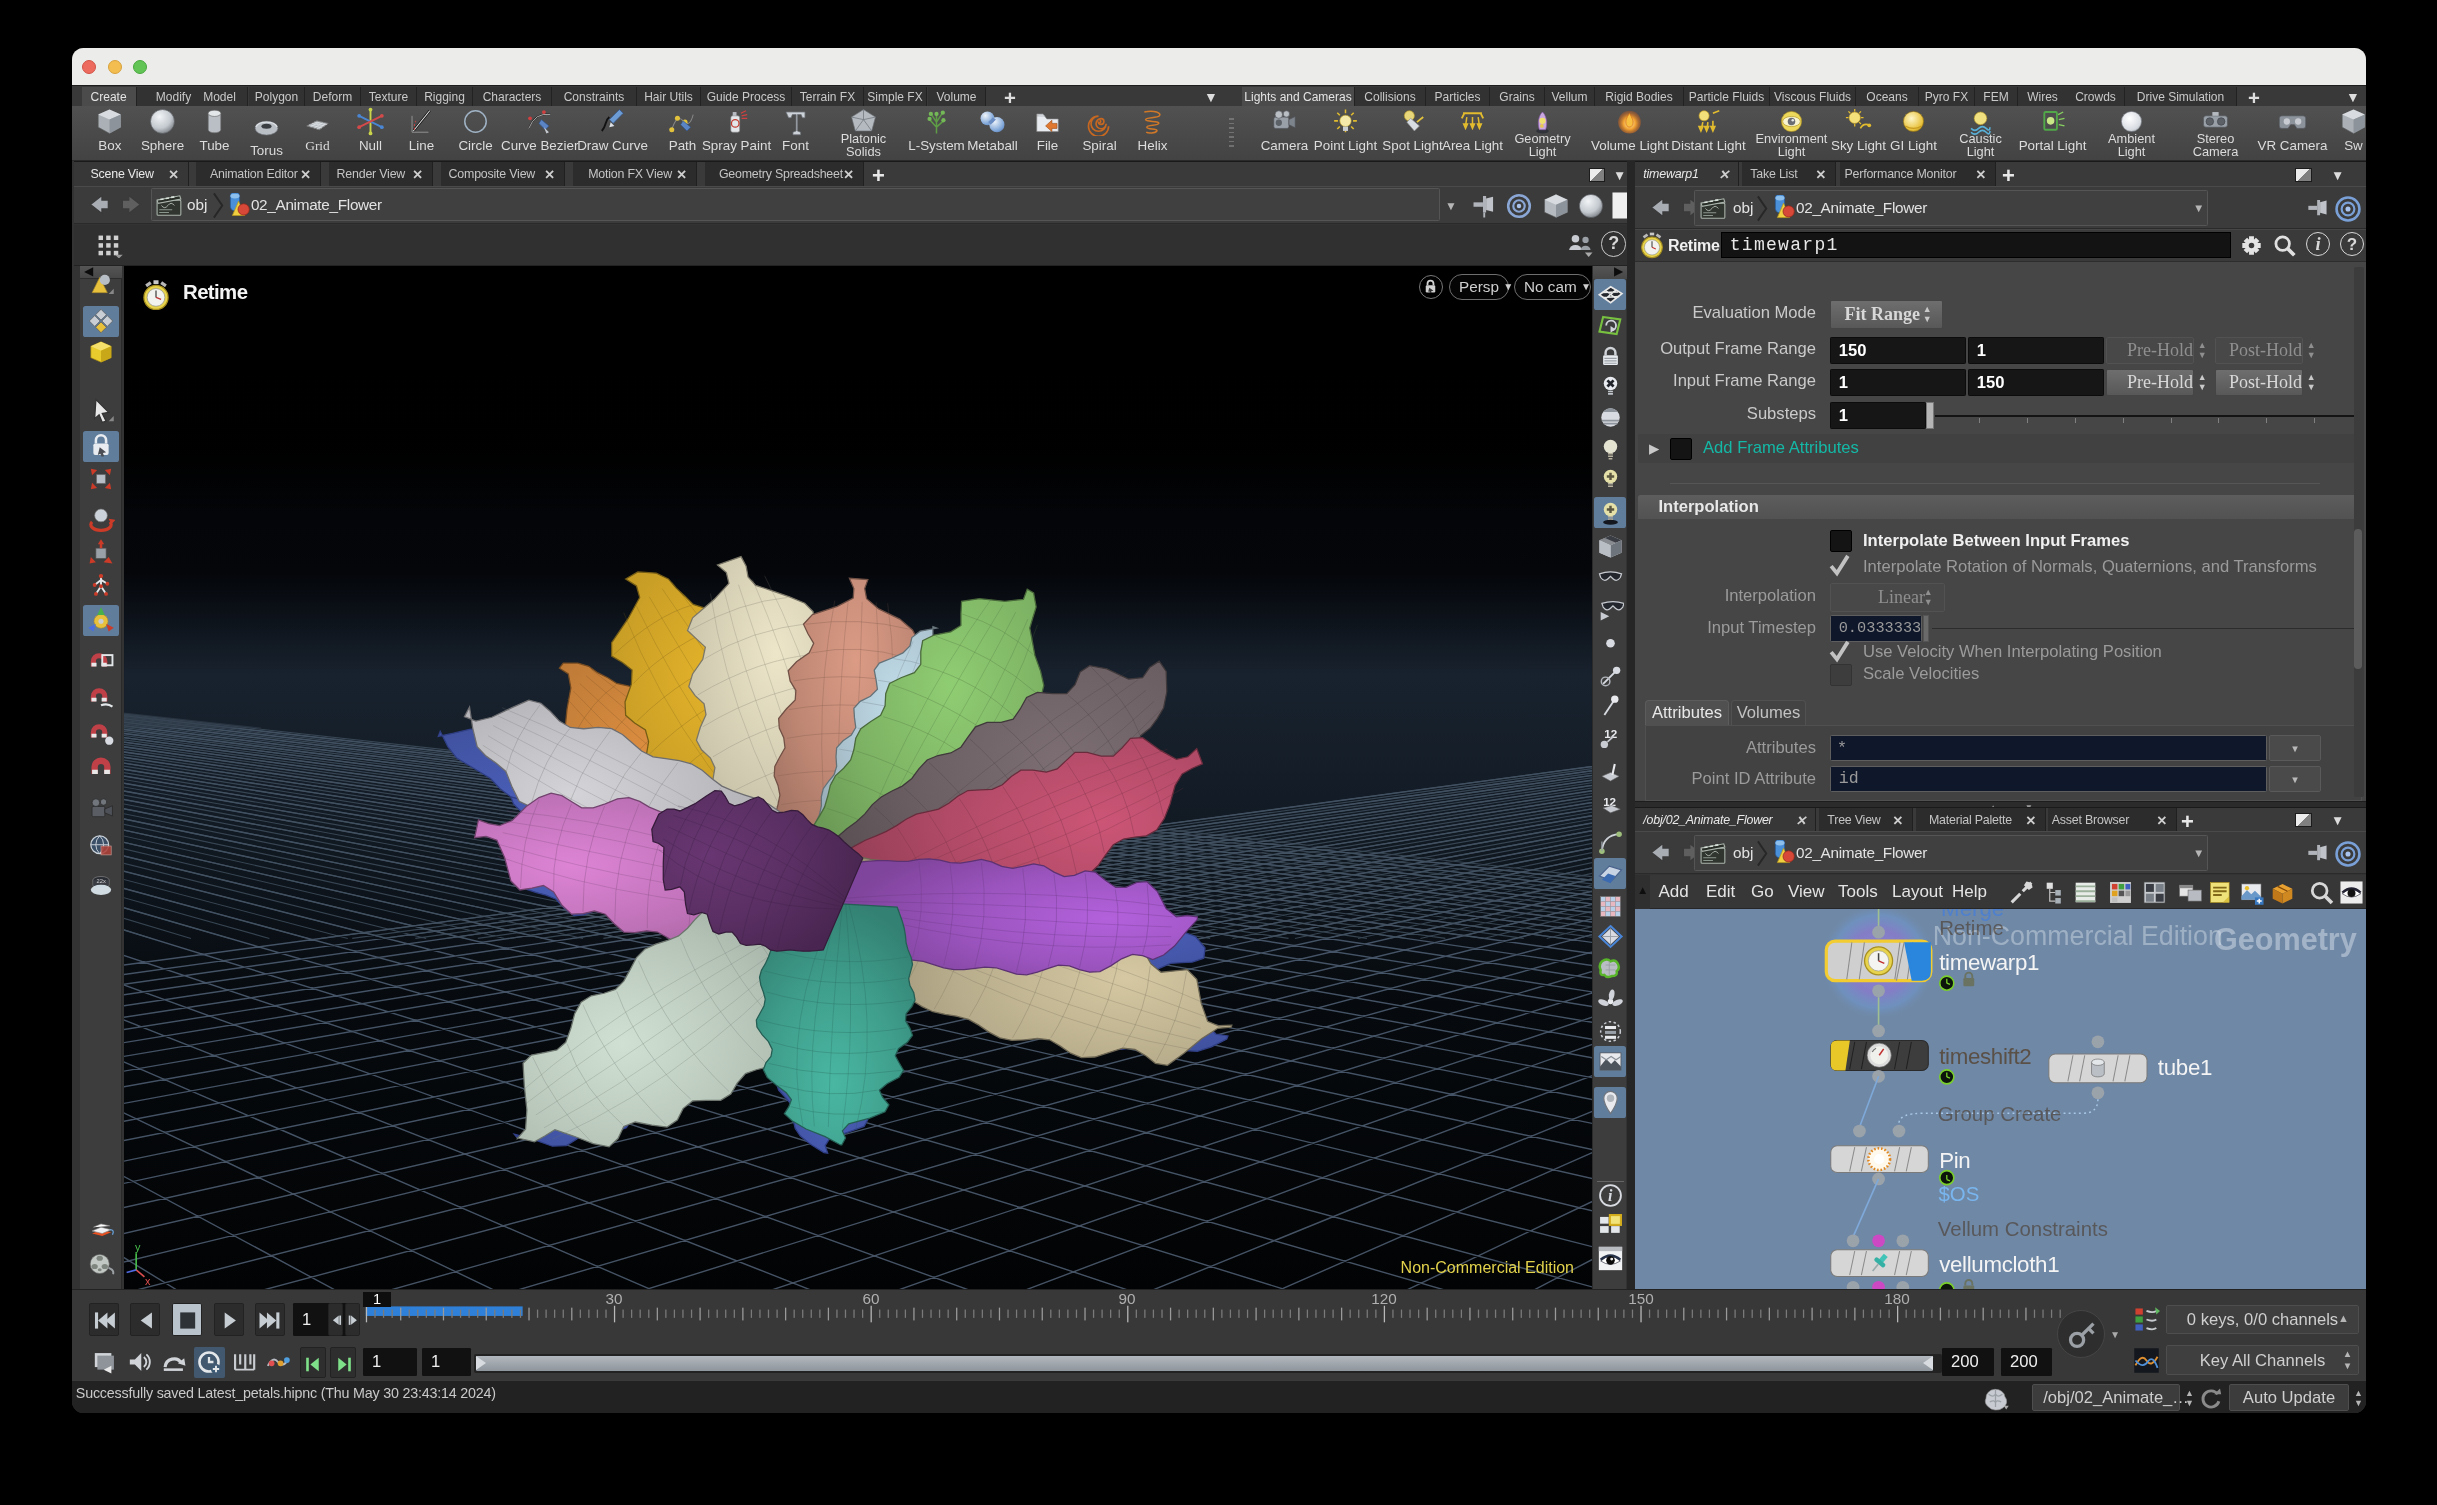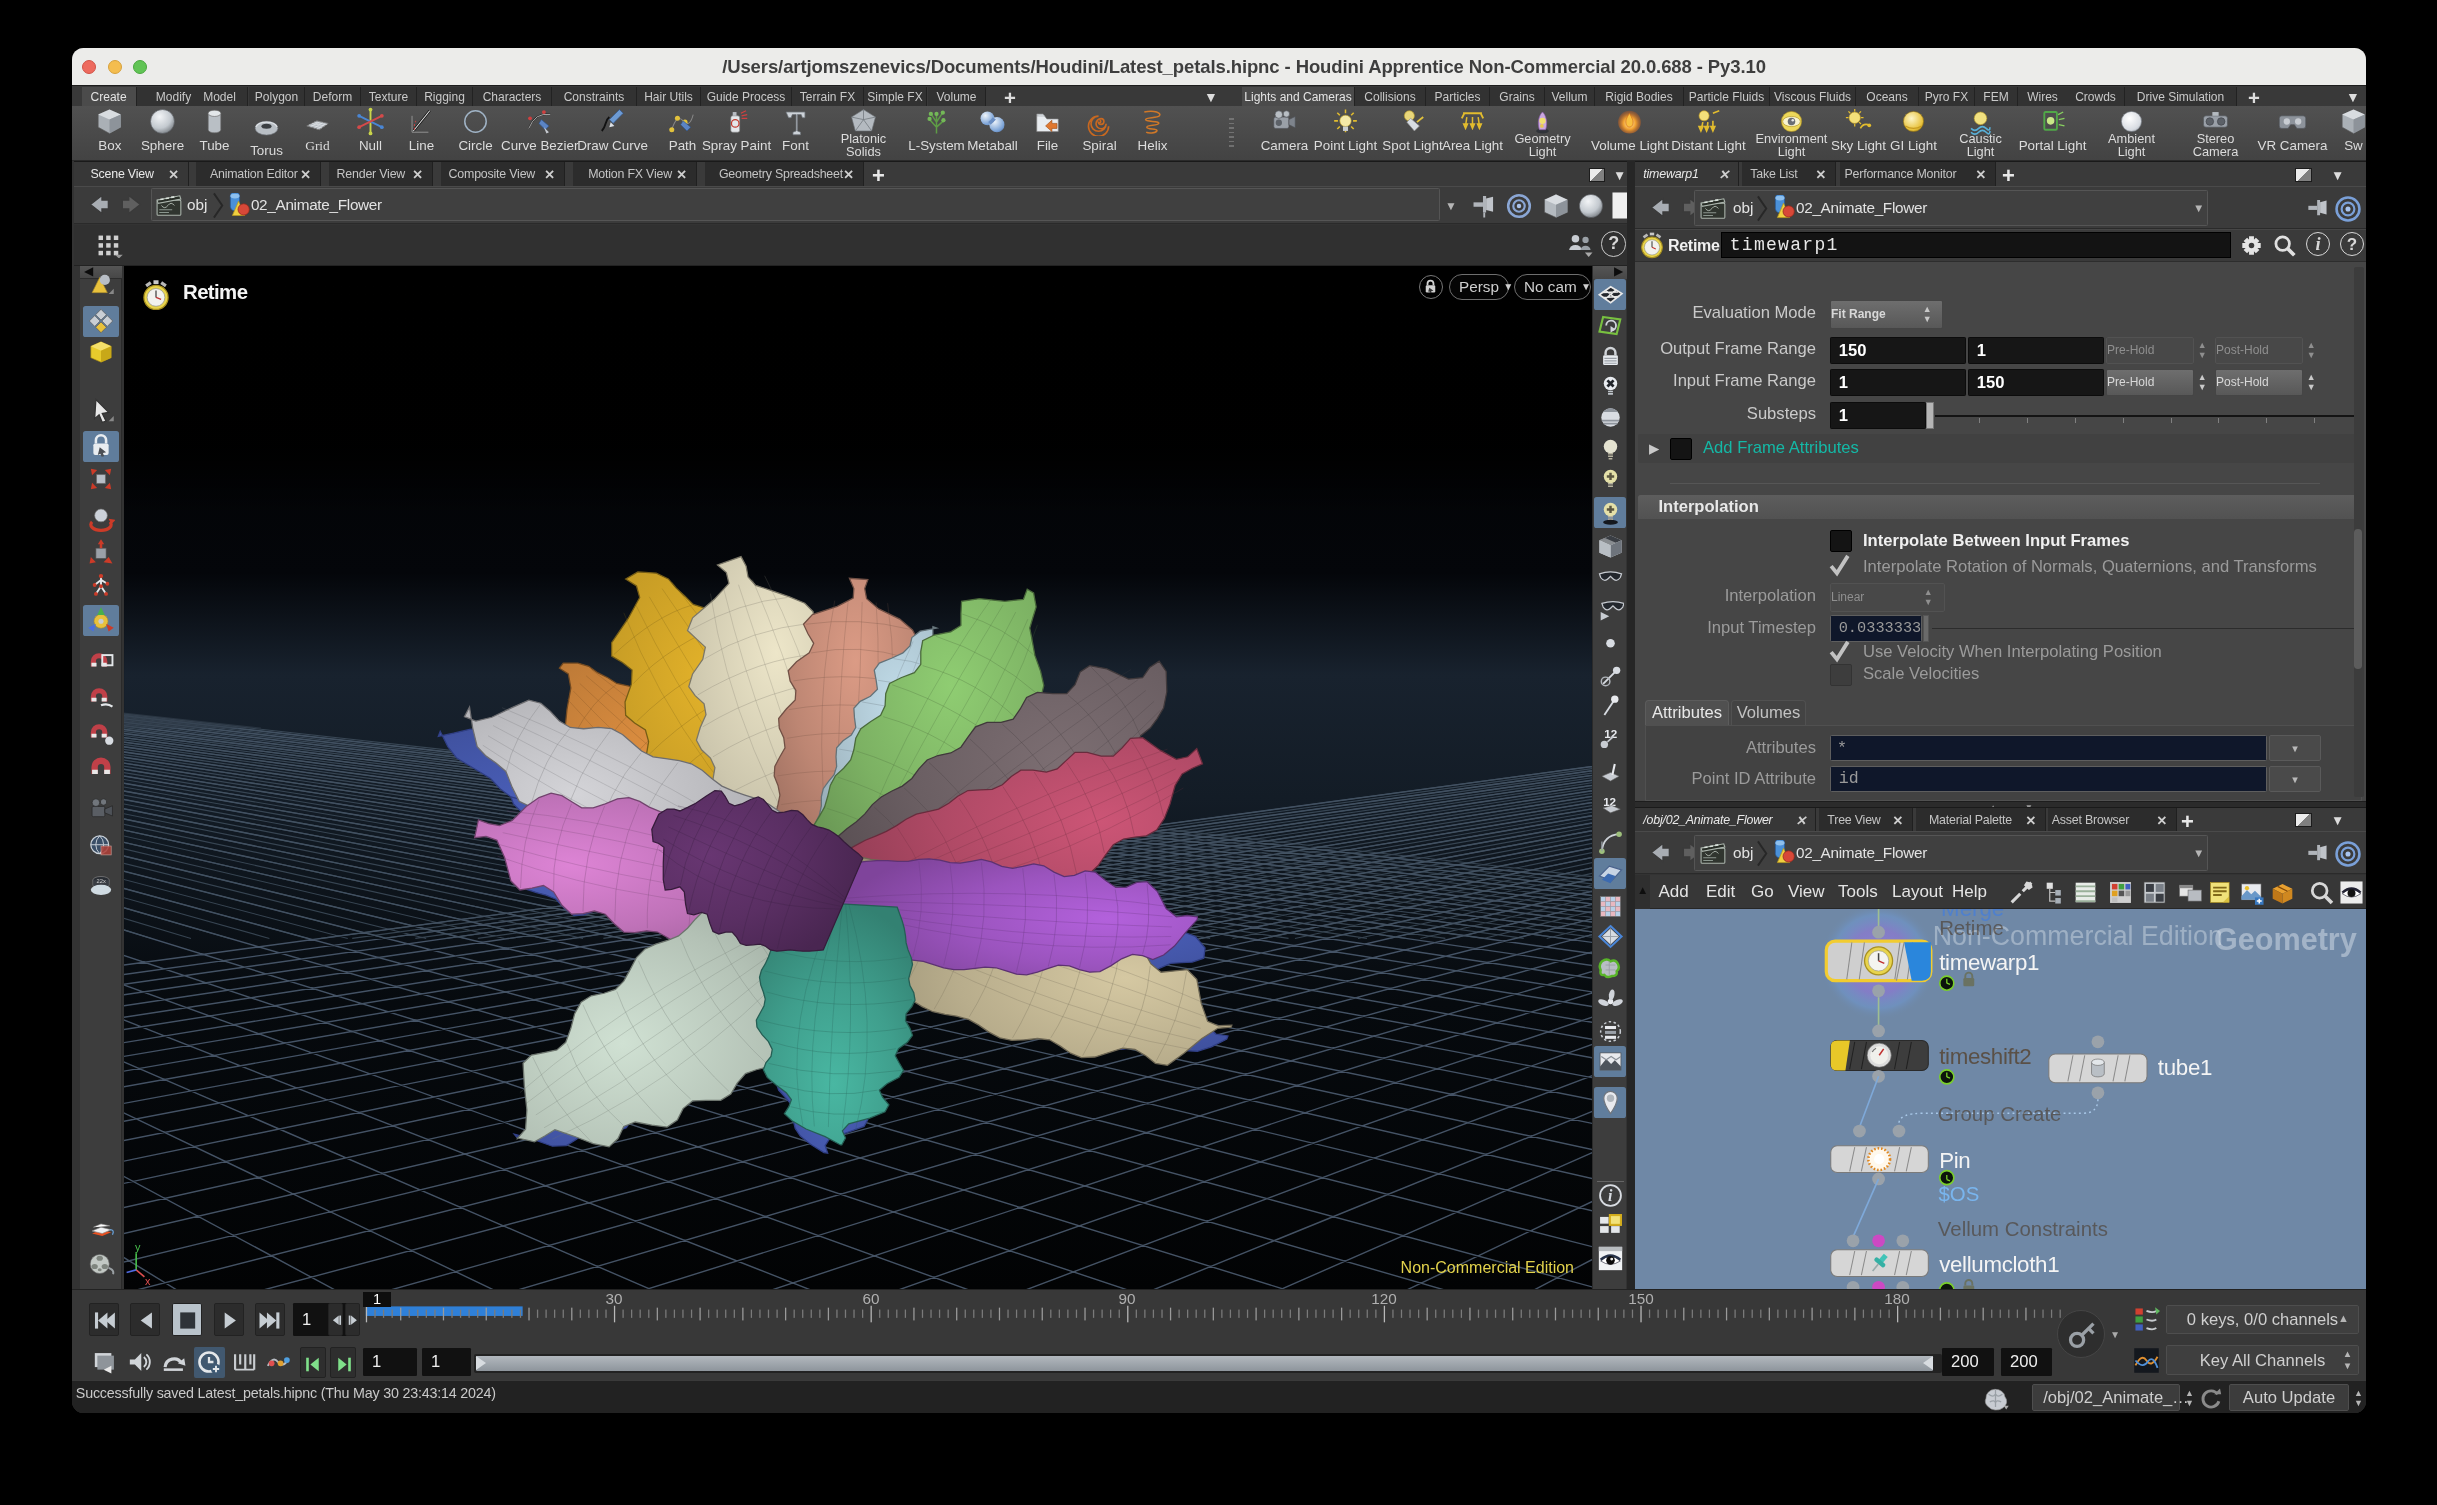--- a/index.html
+++ b/index.html
@@ -34,21 +34,21 @@
 #vp-toolbar-l { position:absolute; background:#3d3d3d; }
 #vp-toolbar-r { position:absolute; background:#3d3d3d; }
 .vicon { position:absolute; left:3.2px; width:36px; height:31px; border-radius:2.6px; }
 .vicon.sel { background:#607d9c; }
 #viewport { position:absolute; background:#000; overflow:hidden; }
 .pill { position:absolute; height:25.5px; line-height:24px; border:1.3px solid #6f6f6f; border-radius:14px; color:#cfcfcf; font-size:15.3px; padding:0 9px; background:rgba(10,10,10,0.5); white-space:nowrap; text-align:center; }
 .grouphdr { position:absolute; background:linear-gradient(#5d5d5d,#525252); color:#e8e8e8; font-weight:bold; font-size:16.6px; border-radius:2.6px 2.6px 0 0; }
 .plabel { position:absolute; color:#cacaca; font-size:16.6px; text-align:right; }
 .pfield { position:absolute; background:#161616; border:0.6px solid #0c0c0c; color:#fff; font-weight:bold; font-size:16.6px; padding-left:7.7px; border-radius:1.3px; }
 .pfield.ghost { background:#0f172a; border:0.6px solid #5e5e5e; color:#9a9a9a; }
-.pbtn { position:absolute; background:linear-gradient(#6e6e6e,#585858); border:0.6px solid #454545; color:#d8d8d8; font-size:12px; text-align:left; border-radius:1.9px; }
+.pbtn { position:absolute; background:linear-gradient(#6e6e6e,#585858); border:0.6px solid #454545; color:#d8d8d8; font-size:18px; text-align:right; border-radius:1.9px;font-family:Liberation Serif, serif; }
 .pbtn.ghost { background:#484848; color:#8f8f8f; border:0.6px solid #525252; }
 .pcheck { position:absolute; width:22px; height:22px; background:#141414; border:0.6px solid #000; border-radius:1.9px; }
 .pcheck.dis { background:#3d3d3d; border:0.6px solid #333; }
 .ptext { position:absolute; font-size:16.6px; color:#c9c9c9; white-space:nowrap; }
 .ptext.b { font-weight:bold; color:#f0f0f0; }
 .ptext.dim { color:#9b9b9b; }
 
 #netcanvas { position:absolute; background:#6f88a6; overflow:hidden; }
 .menuitem { color:#e4e4e4; font-size:17px; }
 
@@ -58,21 +58,20 @@
 .tfield { position:absolute; background:#111; color:#eee; font-size:16.6px; padding-left:9px; border-radius:1.3px; }
 .rpill { position:absolute; background:#3f3f3f; border:0.6px solid #4e4e4e; border-radius:1.9px; color:#cfcfcf; font-size:16.6px; text-align:center; }
 </style></head>
 <body>
 <div id="win">
 
   <div id="titlebar"></div>
   <div class="tl" style="left:10.2px; top:11.5px; background:#ed6a5e; border:0.6px solid #d05347;"></div>
   <div class="tl" style="left:36px; top:11.5px; background:#f4bd4f; border:0.6px solid #d6a13d;"></div>
   <div class="tl" style="left:61px; top:11.5px; background:#61c455; border:0.6px solid #4aa73f;"></div>
-  <div id="titletext">/Users/artjomszenevics/Documents/Houdini/Latest_petals.hipnc - Houdini Apprentice Non-Commercial 20.0.688 - Py3.10</div>
   <div id="shelftabs">
       <div class="stab act" style="left:9.6px; width:55px;">Create</div>
 <div class="stab" style="left:65px; width:74px;">Modify</div>
 <div class="stab" style="left:120px; width:56px;">Model</div>
 <div class="stab" style="left:177px; width:56px;">Polygon</div>
 <div class="stab" style="left:233px; width:56px;">Deform</div>
 <div class="stab" style="left:289px; width:56px;">Texture</div>
 <div class="stab" style="left:345px; width:56px;">Rigging</div>
 <div class="stab" style="left:401px; width:79px;">Characters</div>
 <div class="stab" style="left:480px; width:85px;">Constraints</div>

